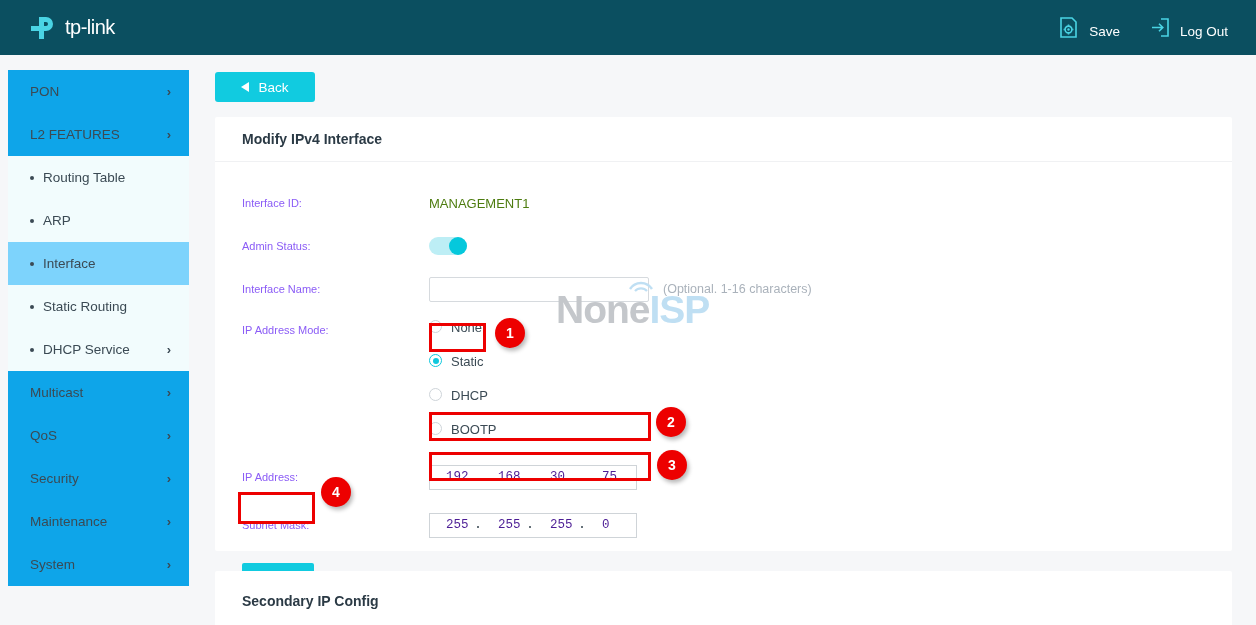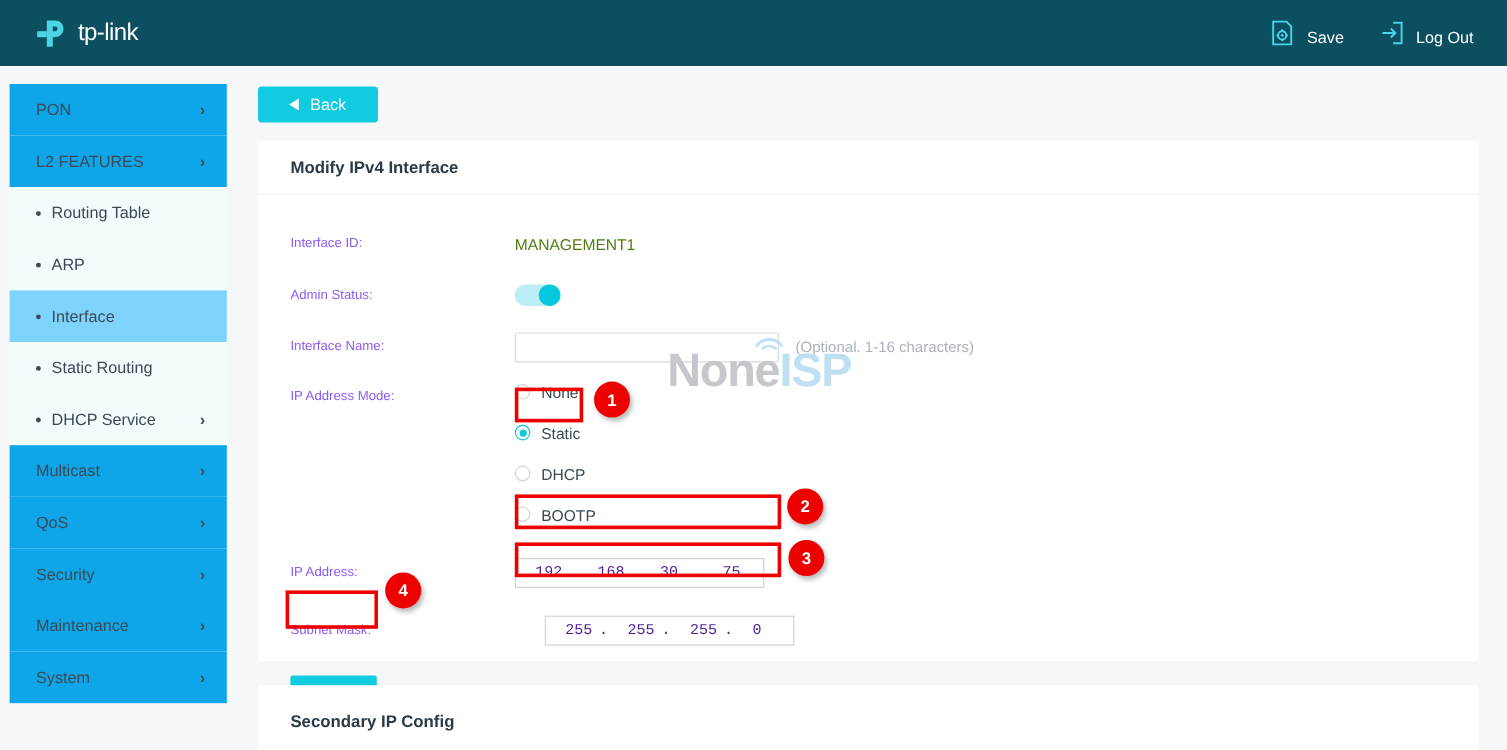--- a/index.html
+++ b/index.html
@@ -342,21 +342,21 @@
           <input class="oct" value="192" style="">
           <span class="sep">.</span>
           <input class="oct" value="168" style="">
           <span class="sep">.</span>
           <input class="oct" value="30" style="">
           <span class="sep">.</span>
           <input class="oct" value="75" style="">
         </span>
       </div>
 
-      <div class="row" style="margin-top:10px;gap:25px;">
+      <div class="row" style="margin-top:10px;">
         <span class="row-label">Subnet Mask:</span>
         <span class="ip-field">
           <input class="oct" value="255" style="">
           <span class="sep">.</span>
           <input class="oct" value="255" style="">
           <span class="sep">.</span>
           <input class="oct" value="255" style="">
           <span class="sep">.</span>
           <input class="oct" value="0" style="">
         </span>

